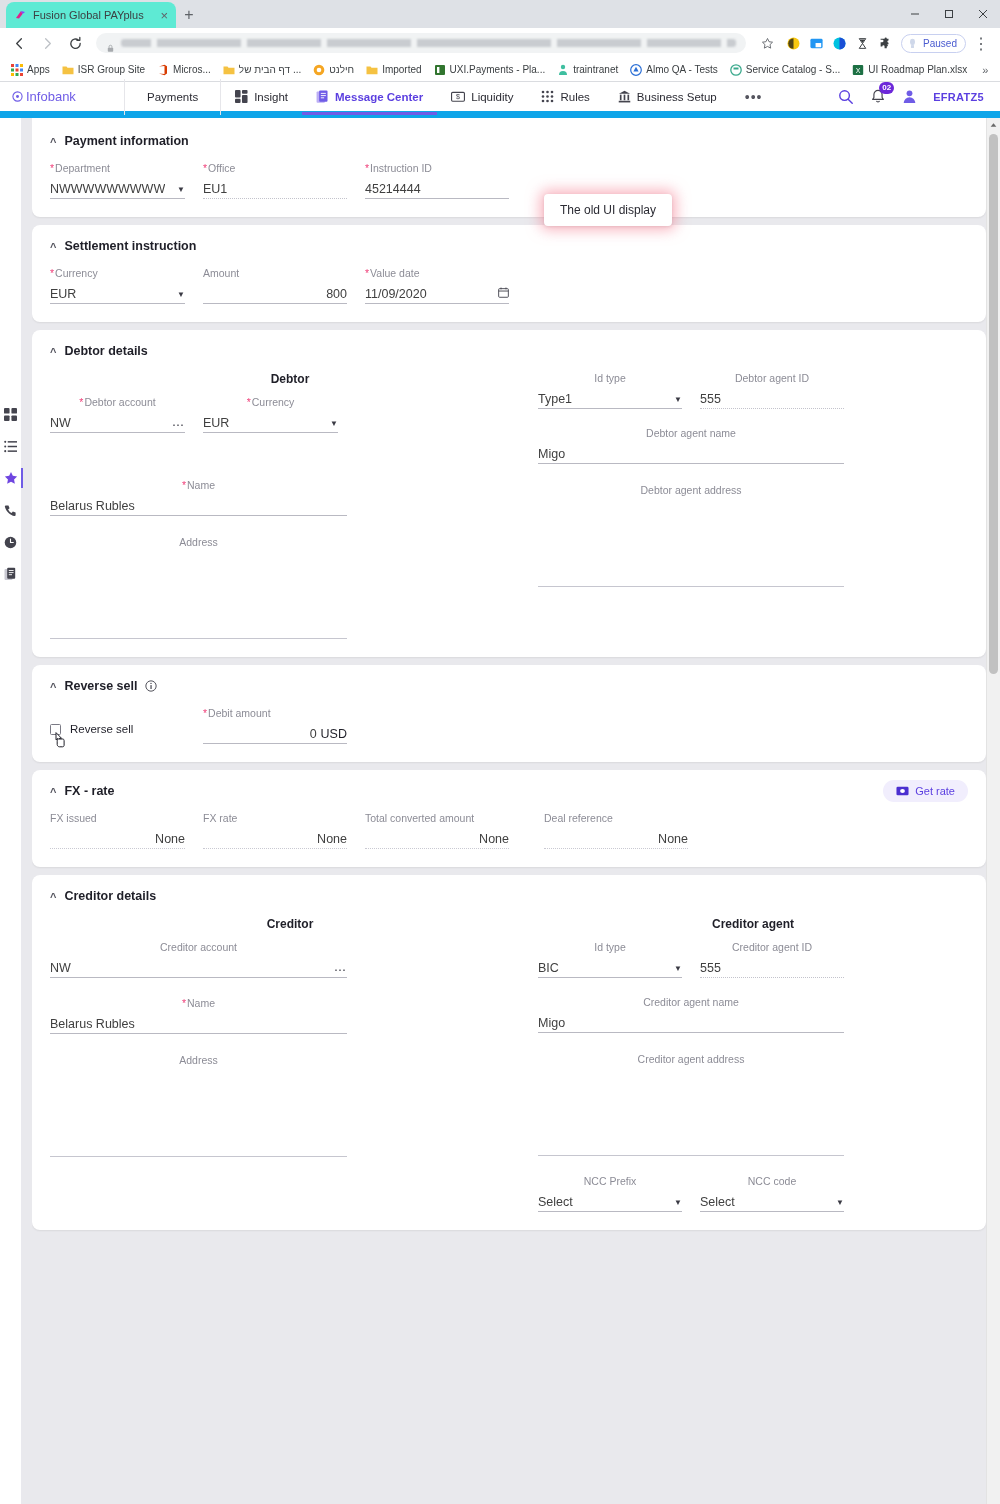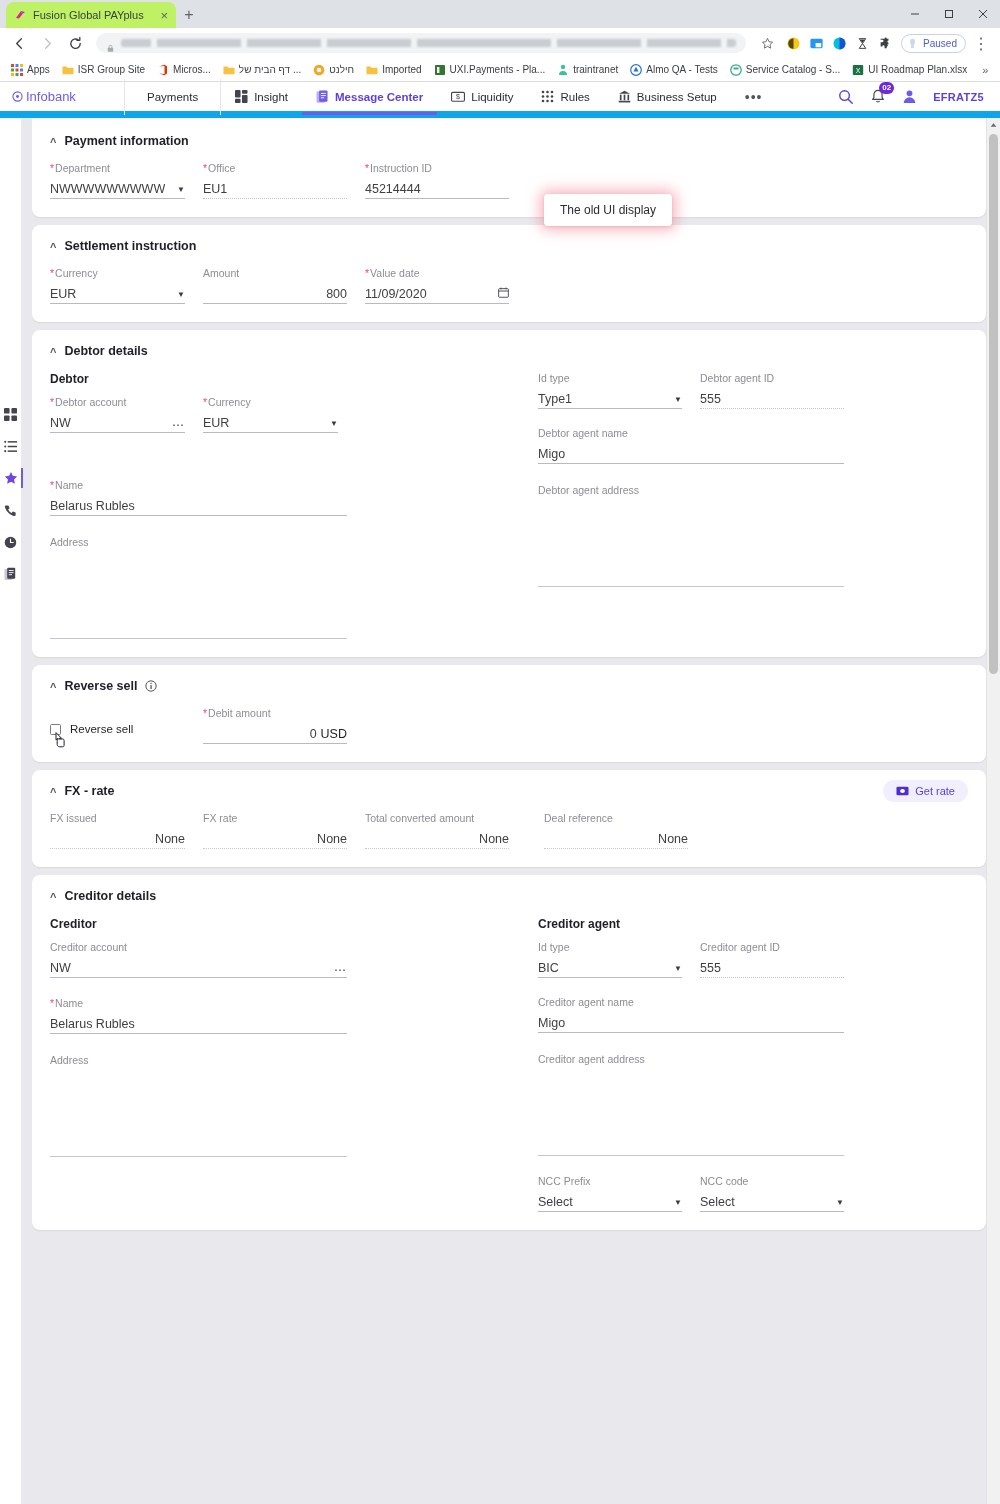--- a/index.html
+++ b/index.html
@@ -7,21 +7,21 @@
     width: 1000px; height: 1504px;
     font-family: "Liberation Sans", sans-serif;
     background: #ffffff;
     overflow: hidden;
   }
 
   
   .browser { width: 1000px; background: #dee1e6; }
   .tabstrip { height: 28px; display: flex; align-items: flex-end; padding-left: 6px; position: relative; }
   .tab {
-    height: 26px; width: 170px; background: #bef264;
+    height: 26px; width: 170px; background: #5eead4;
     border-radius: 8px 8px 0 0; display: flex; align-items: center;
     padding: 0 8px; gap: 6px; position: relative;
   }
   .tab-favicon { width: 13px; height: 13px; flex: 0 0 13px; position: relative; }
   .tab-favicon svg { display: block; }
   .tab-title {
     font-size: 11px; color: #3c4043; white-space: nowrap;
     overflow: hidden; text-overflow: ellipsis; flex: 1;
   }
   .tab-close { font-size: 13px; color: #5f6368; line-height: 1; cursor: pointer; }
@@ -168,21 +168,21 @@
   .sec-title {
     display: flex; align-items: center; gap: 8px; font-size: 12.5px;
     font-weight: bold; color: #1f1f28; margin-bottom: 14px;
   }
   .chev {
     font-size: 11px; color: #55555f; display: inline-block;
     transform: translateY(1px); cursor: pointer;
   }
   .info-ico { cursor: pointer; display: inline-flex; }
 
-  .grid { display: flex; gap: 0; }
+  .grid { display: flex; gap: 0; text-align: center; }
   .col-left { width: 480px; flex: 0 0 480px; }
   .col-right { flex: 1; padding-left: 8px; }
 
   .row { display: flex; gap: 18px; }
 
   .field { position: relative; padding-bottom: 2px; }
   .field-label {
     font-size: 10.5px; color: #8c8c96; margin-bottom: 4px;
     white-space: nowrap; line-height: 13px;
   }

